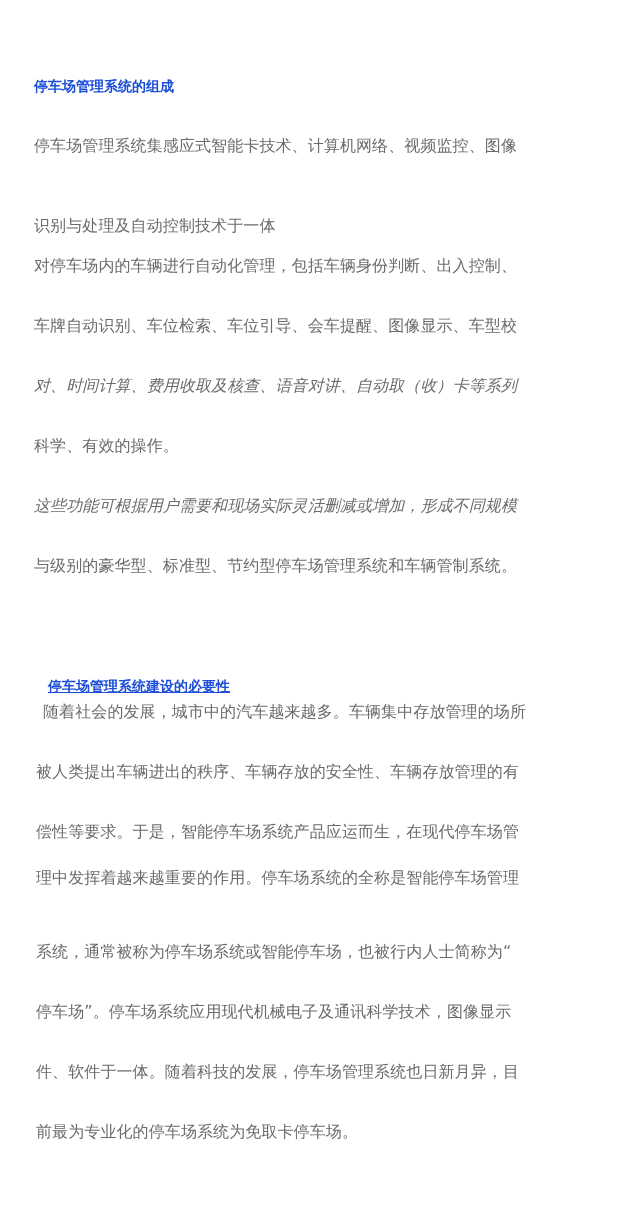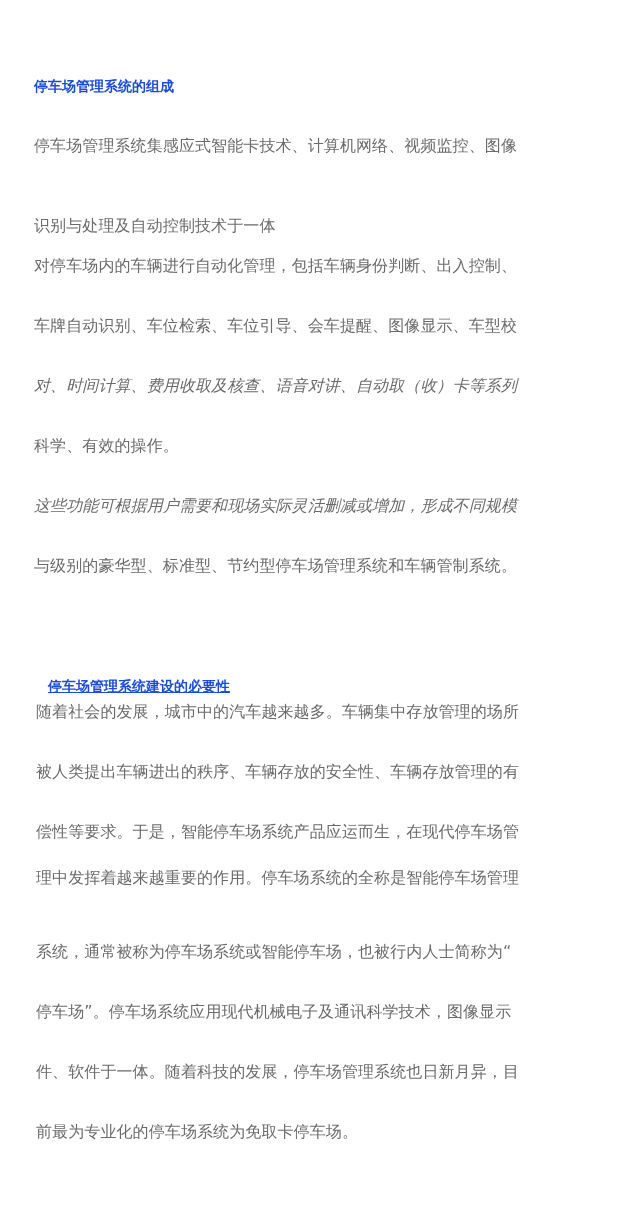--- a/index.html
+++ b/index.html
@@ -32,21 +32,21 @@
     <div>
       <div class="line" style="top:494px;font-style:italic;">这些功能可根据用户需要和现场实际灵活删减或增加，形成不同规模</div>
       <div class="line" style="top:554px;">与级别的豪华型、标准型、节约型停车场管理系统和车辆管制系统。</div>
     </div>
   </section>
 
   <section>
     <h2 class="heading" style="top:662px; left:2px; margin:12px;text-decoration:underline;">停车场管理系统建设的必要性</h2>
 
     <div>
-      <div class="line" style="top:700px; left:2px;">随着社会的发展，城市中的汽车越来越多。车辆集中存放管理的场所</div>
+      <div class="line" style="top:700px; left:9px;">随着社会的发展，城市中的汽车越来越多。车辆集中存放管理的场所</div>
       <div class="line" style="top:760px; left:2px;">被人类提出车辆进出的秩序、车辆存放的安全性、车辆存放管理的有</div>
       <div class="line" style="top:820px; left:2px;">偿性等要求。于是，智能停车场系统产品应运而生，在现代停车场管</div>
       <div class="line" style="top:866px; left:2px;">理中发挥着越来越重要的作用。停车场系统的全称是智能停车场管理</div>
       <div class="line" style="top:940px; left:2px;">系统，通常被称为停车场系统或智能停车场，也被行内人士简称为“</div>
       <div class="line" style="top:1000px; left:2px;">停车场”。停车场系统应用现代机械电子及通讯科学技术，图像显示</div>
       <div class="line" style="top:1060px; left:2px;">件、软件于一体。随着科技的发展，停车场管理系统也日新月异，目</div>
       <div class="line" style="top:1120px; left:2px;">前最为专业化的停车场系统为免取卡停车场。</div>
     </div>
   </section>
 

